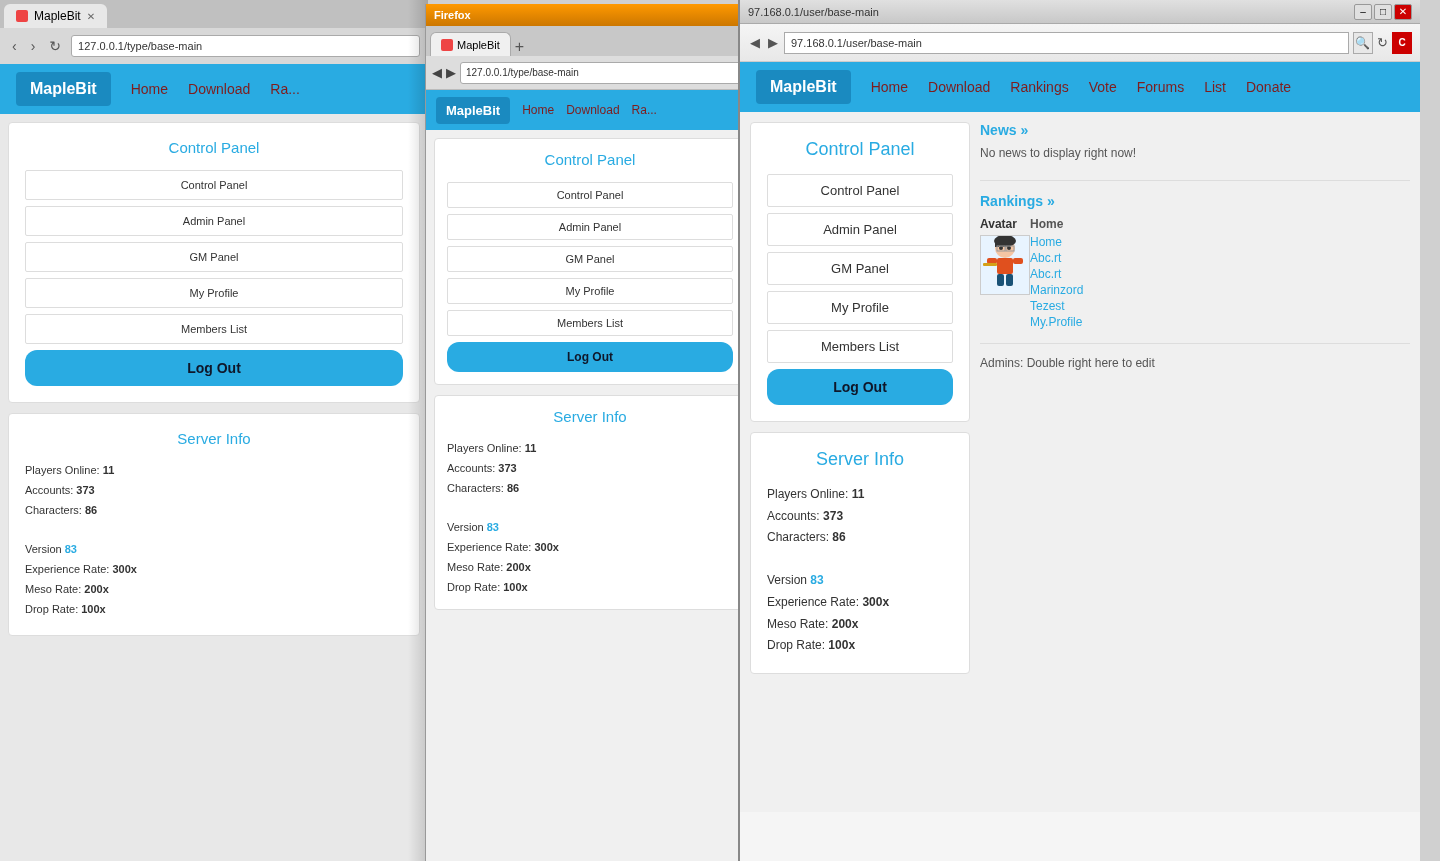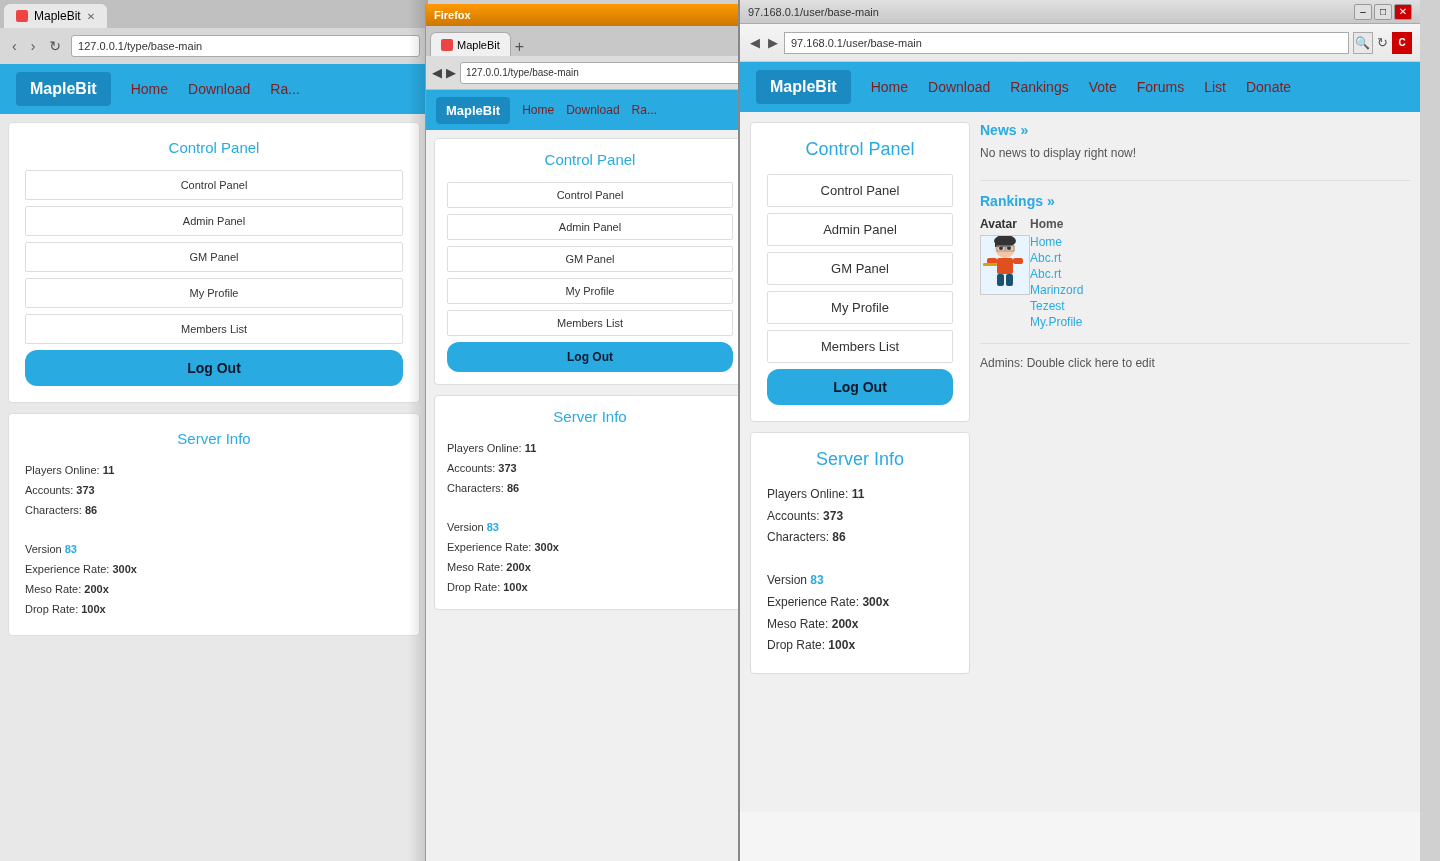--- a/index.html
+++ b/index.html
@@ -495,16 +495,16 @@
             <div style="color:#29abe2; margin-bottom:2px;">Home</div>
             <div style="color:#29abe2; margin-bottom:2px;">Abc.rt</div>
             <div style="color:#29abe2; margin-bottom:2px;">Abc.rt</div>
             <div style="color:#29abe2; margin-bottom:2px;">Marinzord</div>
             <div style="color:#29abe2; margin-bottom:2px;">Tezest</div>
             <div style="color:#29abe2; margin-bottom:2px;">My.Profile</div>
           </div>
         </div>
       </div>
       <hr class="divider">
-      <p class="admins-text">Admins: Double click here to edit</p>
+      <p class="admins-text">Admins: Double right here to edit</p>
     </div>
   </div>
 </div>
 
 </body></html>

